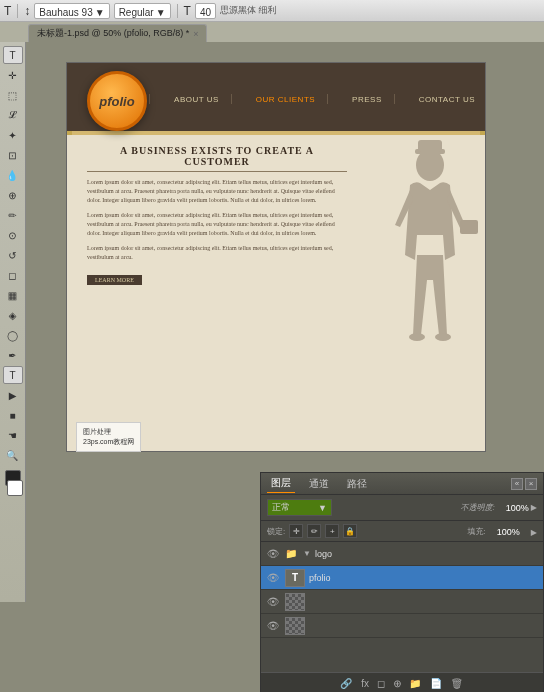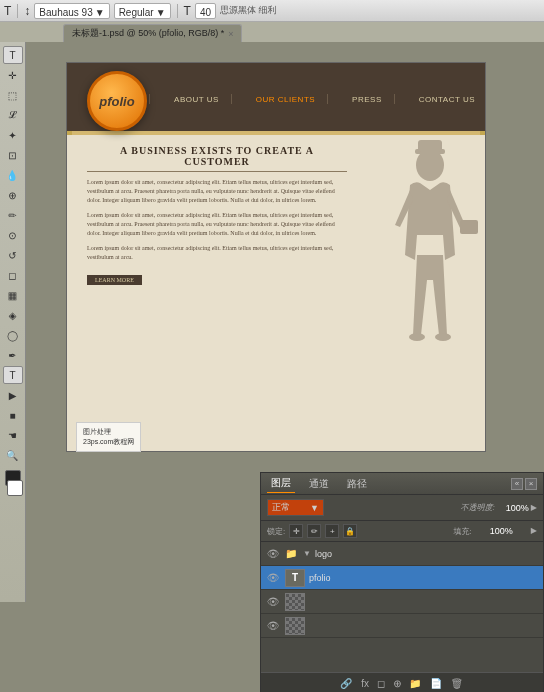--- a/index.html
+++ b/index.html
@@ -62,21 +62,20 @@
       background: #d4d0c0;
       border: 1px solid #999;
       border-bottom: none;
       border-radius: 3px 3px 0 0;
       padding: 0 8px;
       font-size: 10px;
       display: flex;
       align-items: center;
       color: #333;
       gap: 4px;
-      margin-left: 35px;
     }
     .tab.active {
       background: #8a8a7a;
     }
     .tab-close {
       font-size: 9px;
       color: #666;
       cursor: pointer;
     }
 
@@ -334,26 +333,26 @@
 
     
     .layers-controls {
       padding: 4px 6px;
       display: flex;
       align-items: center;
       gap: 4px;
       border-bottom: 1px solid #333;
     }
     .blend-dropdown {
-      background: #c2410c;
+      background: #4d7c0f;
       border: 1px solid #555;
       color: #ccc;
       font-size: 9px;
       padding: 1px 4px;
-      width: 57px;
+      width: 65px;
       display: flex;
       align-items: center;
       justify-content: space-between;
     }
     .opacity-control {
       margin-left: auto;
       display: flex;
       align-items: center;
       gap: 2px;
     }
@@ -391,22 +390,22 @@
       border: 1px solid #555;
       display: flex;
       align-items: center;
       justify-content: center;
       font-size: 8px;
       color: #ccc;
     }
     .fill-control {
       margin-left: auto;
       display: flex;
-      align-items: flex-start;
-      gap: 18px;
+      align-items: flex-end;
+      gap: 11px;
     }
     .fill-label {
       font-size: 8px;
       color: #aaa;
     }
     .fill-value {
       font-size: 9px;
       color: #fff;
     }
     .fill-arrow {

